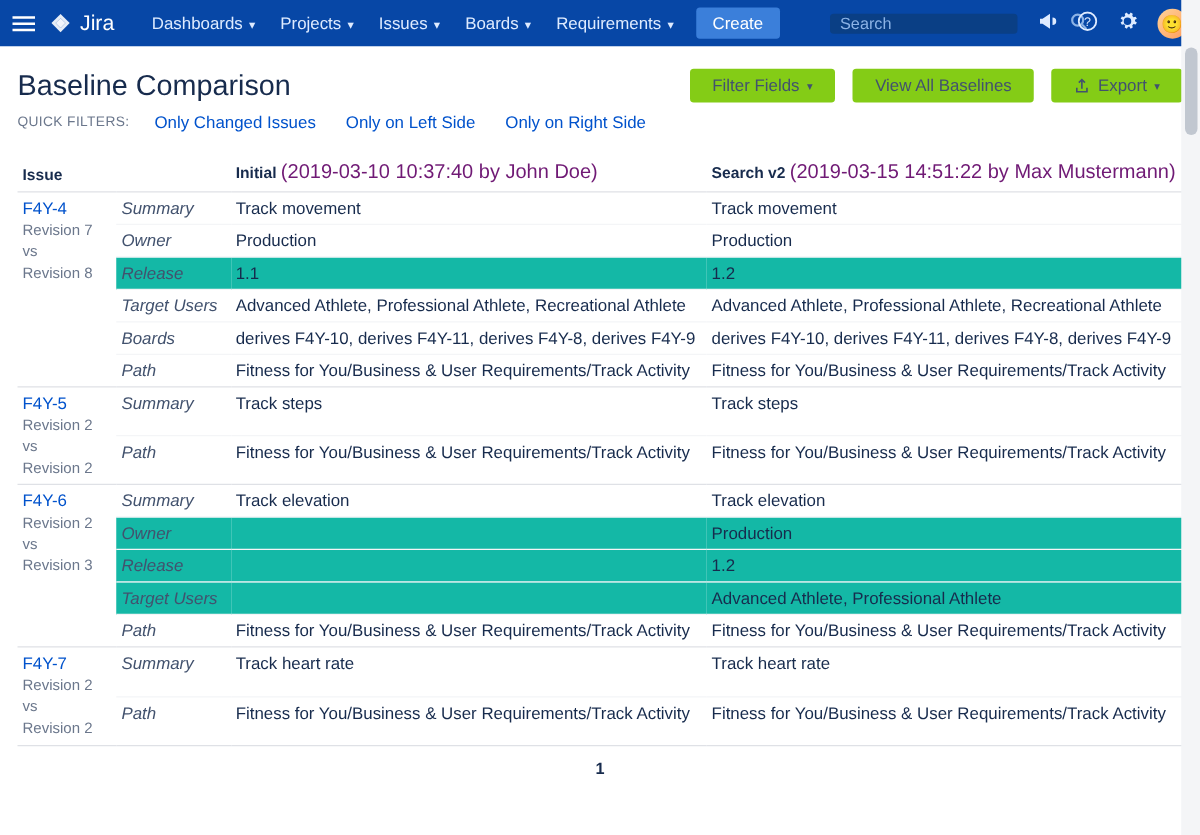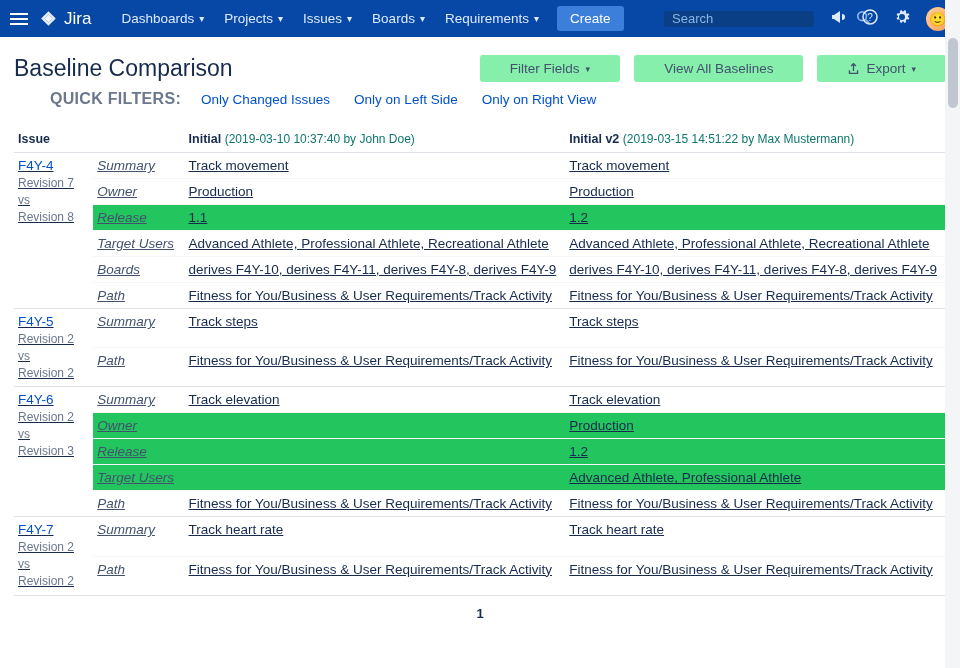--- a/index.html
+++ b/index.html
@@ -6,55 +6,55 @@
   body { font-family: -apple-system, BlinkMacSystemFont, "Segoe UI", Helvetica, Arial, sans-serif; background: #fff; width: 960px; height: 668px; overflow: hidden; }
   .wrap { height: 100%; display: flex; flex-direction: column; }
 
   
   .topnav { background: #0747a6; color: #fff; height: 37px; display: flex; align-items: center; padding: 0 10px; font-size: 14px; }
   .hamburger { width: 18px; display: flex; flex-direction: column; gap: 3px; cursor: pointer; margin-right: 12px; }
   .hamburger span { height: 2px; background: #fff; }
   .logo { display: flex; align-items: center; font-weight: 500; margin-right: 22px; font-size: 17px; }
   .logo svg { margin-right: 6px; }
   .nav-items { display: flex; align-items: center; gap: 4px; }
-  .nav-item { display: flex; align-items: center; cursor: pointer; padding: 4px 8px; font-size: 13.5px; color: #deebff; }
+  .nav-item { display: flex; align-items: flex-end; cursor: pointer; padding: 4px 8px; font-size: 13.5px; color: #deebff; }
   .nav-item .caret { margin-left: 5px; font-size: 10px; }
   .create-btn { background: #3b7fda; color: #fff; border: none; padding: 5px 13px; border-radius: 3px; cursor: pointer; font-size: 13.5px; margin-left: 10px; }
   .spacer { flex: 1; }
   .search-box { background: #0a3f85; height: 16px; width: 150px; display: flex; align-items: center; border-radius: 3px; margin-right: 16px; }
   .search-box input { background: transparent; border: none; color: #deebff; padding: 0 8px; font-size: 13px; flex: 1; outline: none; }
   .search-box input::placeholder { color: #8cb3e6; }
   .search-box .search-icon { padding-right: 8px; color: #8cb3e6; }
   .nav-icons { display: flex; align-items: center; gap: 16px; color: #deebff; }
   .nav-icons > * { cursor: pointer; }
   .avatar { width: 24px; height: 24px; border-radius: 50%; background: linear-gradient(135deg,#ffd399,#ff9c5b); display: flex; align-items: center; justify-content: center; font-size: 14px; }
 
   
   .content { padding: 6px 14px 10px 14px; flex: 1; overflow-y: auto; }
   .header-row { display: flex; justify-content: space-between; align-items: flex-start; margin-bottom: 4px; margin-top:12px;}
   .title { font-size: 23px; font-weight: 500; color: #172b4d; margin-bottom: 4px; }
   .filters-row { font-size: 12.5px; display: flex; align-items: center; gap: 20px; margin-bottom: 18px; }
-  .filters-label { font-weight: 700; color: #6b778c; letter-spacing: .3px; font-size: 16px; margin-left: 36px; }
+  .filters-label { font-weight: 400; color: #6b778c; letter-spacing: .3px; font-size: 11px; }
   .filter-link { color: #0052cc; cursor: pointer; font-size: 13.5px; }
   .header-btns { display: flex; gap: 14px; align-items: center; }
-  .btn { background: #86efac; color: #42526e; border: none; padding: 6px 30px; border-radius: 3px; cursor: pointer; font-size: 13.5px; display: inline-flex; align-items: center; gap:6px;}
+  .btn { background: #84cc16; color: #42526e; border: none; padding: 6px 18px; border-radius: 3px; cursor: pointer; font-size: 13.5px; display: inline-flex; align-items: center; gap:6px;}
   .btn .caret { font-size: 9px; }
 
   
   table { width: 100%; border-collapse: collapse; font-size: 13.5px; color: #172b4d; table-layout: fixed; }
   thead th { text-align: left; font-weight: 600; font-size: 12.5px; color: #172b4d; padding: 6px 4px; border-bottom: 1px solid #dfe1e6; vertical-align: bottom; }
   thead th.meta { font-weight: 400; }
-  thead th .meta-txt { color: #0f766e; font-weight: 400; font-size: 12px; }
-  tbody td { padding: 5px 4px; border-bottom: 1px solid #f4f5f7; vertical-align: top; text-decoration: underline; }
+  thead th .meta-txt { color: #701a75; font-weight: 400; font-size: 16px; }
+  tbody td { padding: 5px 4px; border-bottom: 1px solid #f4f5f7; vertical-align: top; }
   .issue-cell { width: 78px; }
   .field-cell { width: 90px; font-style: italic; color: #42526e; margin-left: 24px; }
   .val-cell { width: 375px; }
   .issue-key { color: #0052cc; cursor: pointer; display: block; margin-bottom: 2px; }
   .issue-rev { font-size: 12px; color: #6b778c; line-height: 1.4; }
-  tr.diff td.field-cell, tr.diff td.val-cell { background: #22c55e; }
+  tr.diff td.field-cell, tr.diff td.val-cell { background: #14b8a6; }
   tr.row-last td { border-bottom: 1px solid #dfe1e6; }
   .pager { text-align: center; padding: 10px 0 4px; font-size: 13px; color: #172b4d; font-weight:600;}
 
   
   .right-scroll { position: absolute; right: 0; top: 0; bottom: 0; width: 15px; background: #f4f5f7; }
   .right-scroll::before { content:''; position:absolute; right:2px; top:38px; width:10px; height:70px; background:#c1c7d0; border-radius:5px;}
 </style>
 </head>
 <body>
 
@@ -139,41 +139,41 @@
           <span>Export</span>
             <span class="caret">▾</span>
         </button>
       </div>
     </div>
     <div class="filters-row">
       <span class="filters-label">QUICK FILTERS:</span>
       <span id="filters-holder" style="display: inline-flex; gap: 24px;">
           <span class="filter-link">Only Changed Issues</span>
           <span class="filter-link">Only on Left Side</span>
-          <span class="filter-link">Only on Right View</span>
+          <span class="filter-link">Only on Right Side</span>
         </span>
     </div>
 
     <table>
       <colgroup>
           <col class="issue-cell">
           <col class="field-cell">
           <col class="val-cell">
           <col class="val-cell">
         </colgroup>
       <thead>
         <tr>
           <th>Issue</th>
           <th></th>
           <th class="meta">
             <span style="font-weight:700">Initial</span>
             <span class="meta-txt">(2019-03-10 10:37:40 by John Doe)</span>
           </th>
           <th class="meta">
-            <span style="font-weight:600">Initial v2</span>
+            <span style="font-weight:600">Search v2</span>
             <span class="meta-txt">(2019-03-15 14:51:22 by Max Mustermann)</span>
           </th>
         </tr>
       </thead>
       <tbody id="tbody">
           <tr>
             <td class="issue-cell" rowspan="6" style="border-bottom: 1px solid rgb(223, 225, 230);">
               <span class="issue-key">F4Y-4</span>
               <div class="issue-rev">Revision 7<br>vs<br>Revision 8</div>
             </td>

